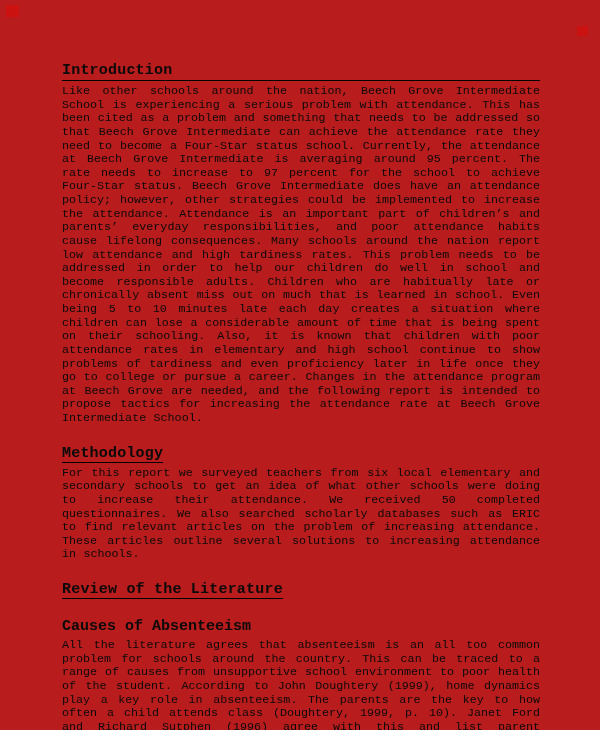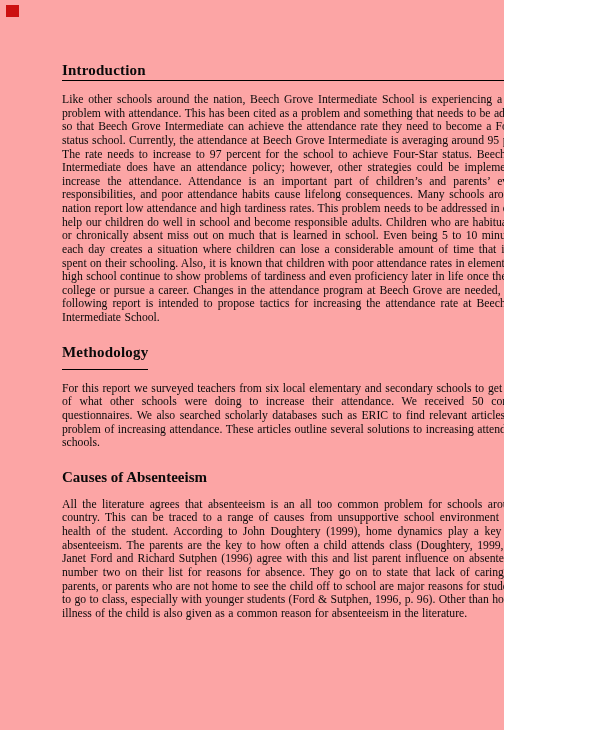--- a/index.html
+++ b/index.html
@@ -2,24 +2,24 @@
 <html><head>
 <meta charset="utf-8">
 <style>
   html, body {
     margin: 0;
     padding: 0;
     background: #ffffff;
   }
   .page {
     position: relative;
-    width: 504px;
+    width: 600px;
     height: 730px;
-    background: #fca5a5;
-    font-family: Liberation Serif, serif;
+    background: #b91c1c;
+    font-family: Liberation Mono, monospace;
     color: #0a0a0a;
     overflow: hidden;
   }
   .content {
     position: absolute;
     left: 62px;
     top: 62px;
     width: 478px;
   }
   .heading-main {
@@ -28,32 +28,32 @@
     margin: 0 0 3px 0;
     letter-spacing: 0.2px;
   }
   .rule-full {
     border-bottom: 1.5px solid #000000;
     padding-bottom: 1px;
   }
   .heading-inline-rule {
     display: inline-block;
     border-bottom: 1.5px solid #000000;
-    padding-bottom: 8px;
+    padding-bottom: 0px;
   }
   .heading-sub {
     font-size: 15px;
     font-weight: bold;
     margin: 0 0 4px 0;
   }
   .para {
     font-size: 11.7px;
     line-height: 1.165;
     text-align: justify;
-    margin: 12px 0 15px 0;
+    margin: 4px 0 15px 0;
     word-spacing: 0.4px;
   }
   .section-gap {
     margin-top: 19px;
   }
   .mark {
     position: absolute;
   }
   .mark-tl {
     left: 6px;
@@ -82,20 +82,21 @@
       <h2 class="heading-main rule-full">Introduction</h2>
       <p class="para">Like other schools around the nation, Beech Grove Intermediate School is experiencing a serious problem with attendance.  This has been cited as a problem and something that needs to be addressed so that Beech Grove Intermediate can achieve the attendance rate they need to become a Four-Star status school.  Currently, the attendance at Beech Grove Intermediate is averaging around 95 percent.  The rate needs to increase to 97 percent for the school to achieve Four-Star status.  Beech Grove Intermediate does have an attendance policy; however, other strategies could be implemented to increase the attendance.  Attendance is an important part of children’s and parents’ everyday responsibilities, and poor attendance habits cause lifelong consequences.  Many schools around the nation report low attendance and high tardiness rates.  This problem needs to be addressed in order to help our children do well in school and become responsible adults.  Children who are habitually late or chronically absent miss out on much that is learned in school.  Even being 5 to 10 minutes late each day creates a situation where children can lose a considerable amount of time that is being spent on their schooling.  Also, it is known that children with poor attendance rates in elementary and high school continue to show problems of tardiness and even proficiency later in life once they go to college or pursue a career.  Changes in the attendance program at Beech Grove are needed, and the following report is intended to propose tactics for increasing the attendance rate at Beech Grove Intermediate School.</p>
     </div>
 
     <div class="section-gap">
       <h2 class="heading-main"><span class="heading-inline-rule">Methodology</span></h2>
       <p class="para">For this report we surveyed teachers from six local elementary and secondary schools to get an idea of what other schools were doing to increase their attendance.  We received 50 completed questionnaires.  We also searched scholarly databases such as ERIC to find relevant articles on the problem of increasing attendance.  These articles outline several solutions to increasing attendance in schools.</p>
     </div>
 
     <div class="section-gap">
+      <h2 class="heading-main"><span class="heading-inline-rule">Review of the Literature</span></h2>
     </div>
 
     <div class="section-gap">
       <h3 class="heading-sub">Causes of Absenteeism</h3>
       <p class="para">All the literature agrees that absenteeism is an all too common problem for schools around the country.  This can be traced to a range of causes from unsupportive school environment to poor health of the student.  According to John Doughtery (1999), home dynamics play a key role in absenteeism.  The parents are the key to how often a child attends class (Doughtery, 1999, p. 10).  Janet Ford and Richard Sutphen (1996) agree with this and list parent influence on absenteeism as number two on their list for reasons for absence.  They go on to state that lack of caring by the parents, or parents who are not home to see the child off to school are major reasons for students not to go to class, especially with younger students (Ford &amp; Sutphen, 1996, p. 96).  Other than home life, illness of the child is also given as a common reason for absenteeism in the literature.</p>
     </div>
 
   </div>
 </div>
 

